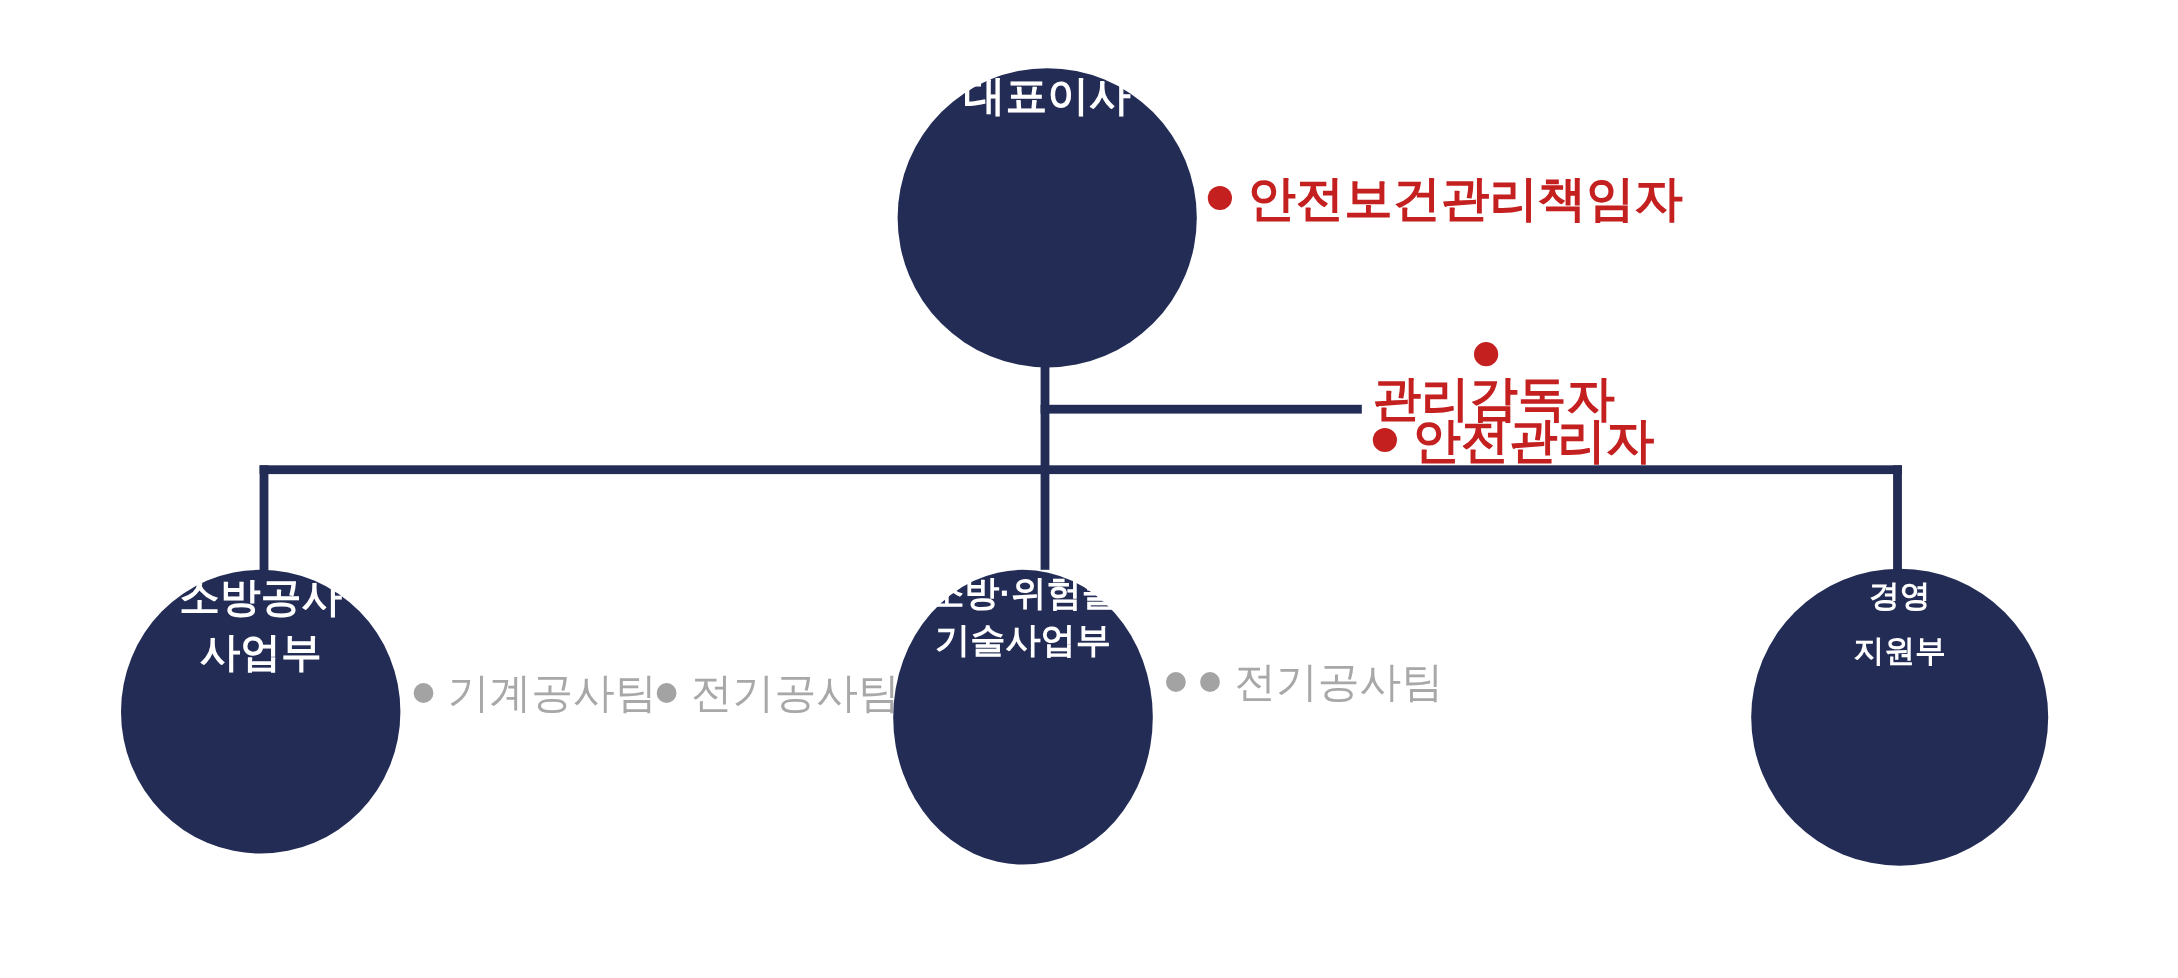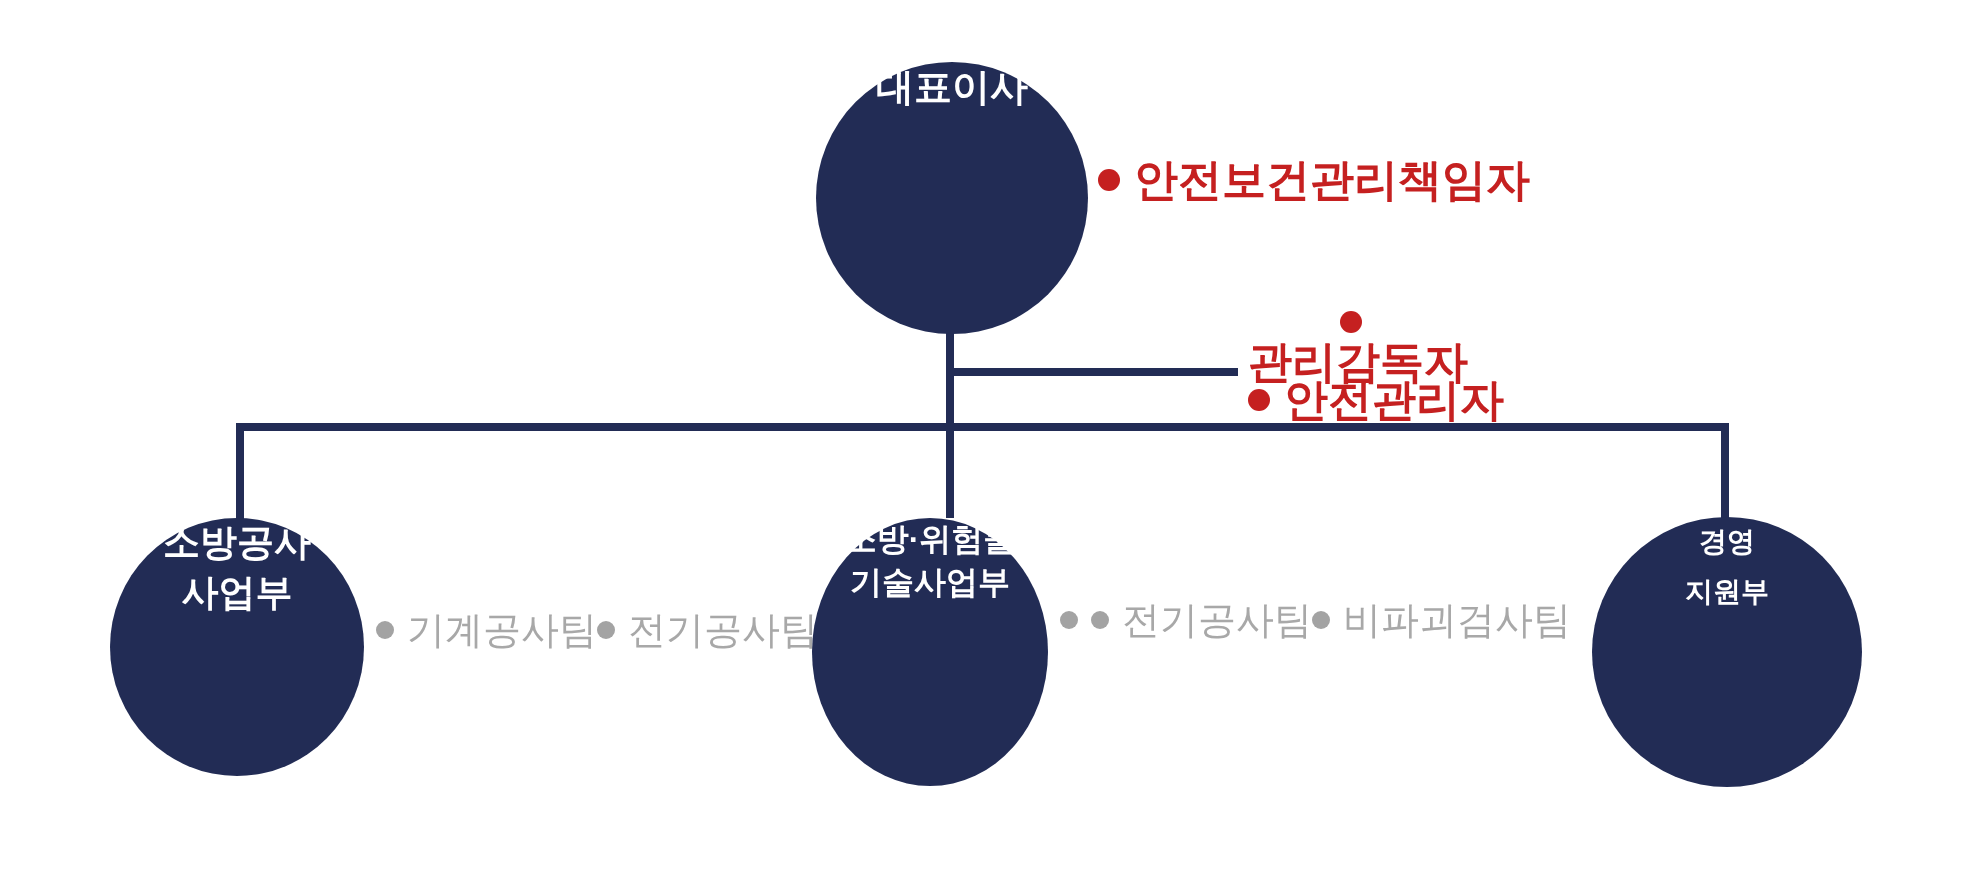--- a/index.html
+++ b/index.html
@@ -109,24 +109,20 @@
     <span>기술사업부</span>
   </div>
   <div class="team-list" id="teams-middle">
     <div class="team-row">
       <span class="dot gray"></span>
     </div>
     <div class="team-row">
       <span class="dot gray"></span>
       <span>전기공사팀</span>
     </div>
-    <div class="team-row">
-      <span class="dot gray"></span>
-      <span>비파괴검사팀</span>
-    </div>
   </div>
 
   <div class="circle" id="circle-right">
     <span>경영</span>
     <span>지원부</span>
   </div>
 
 </div>
 
 </body></html>

